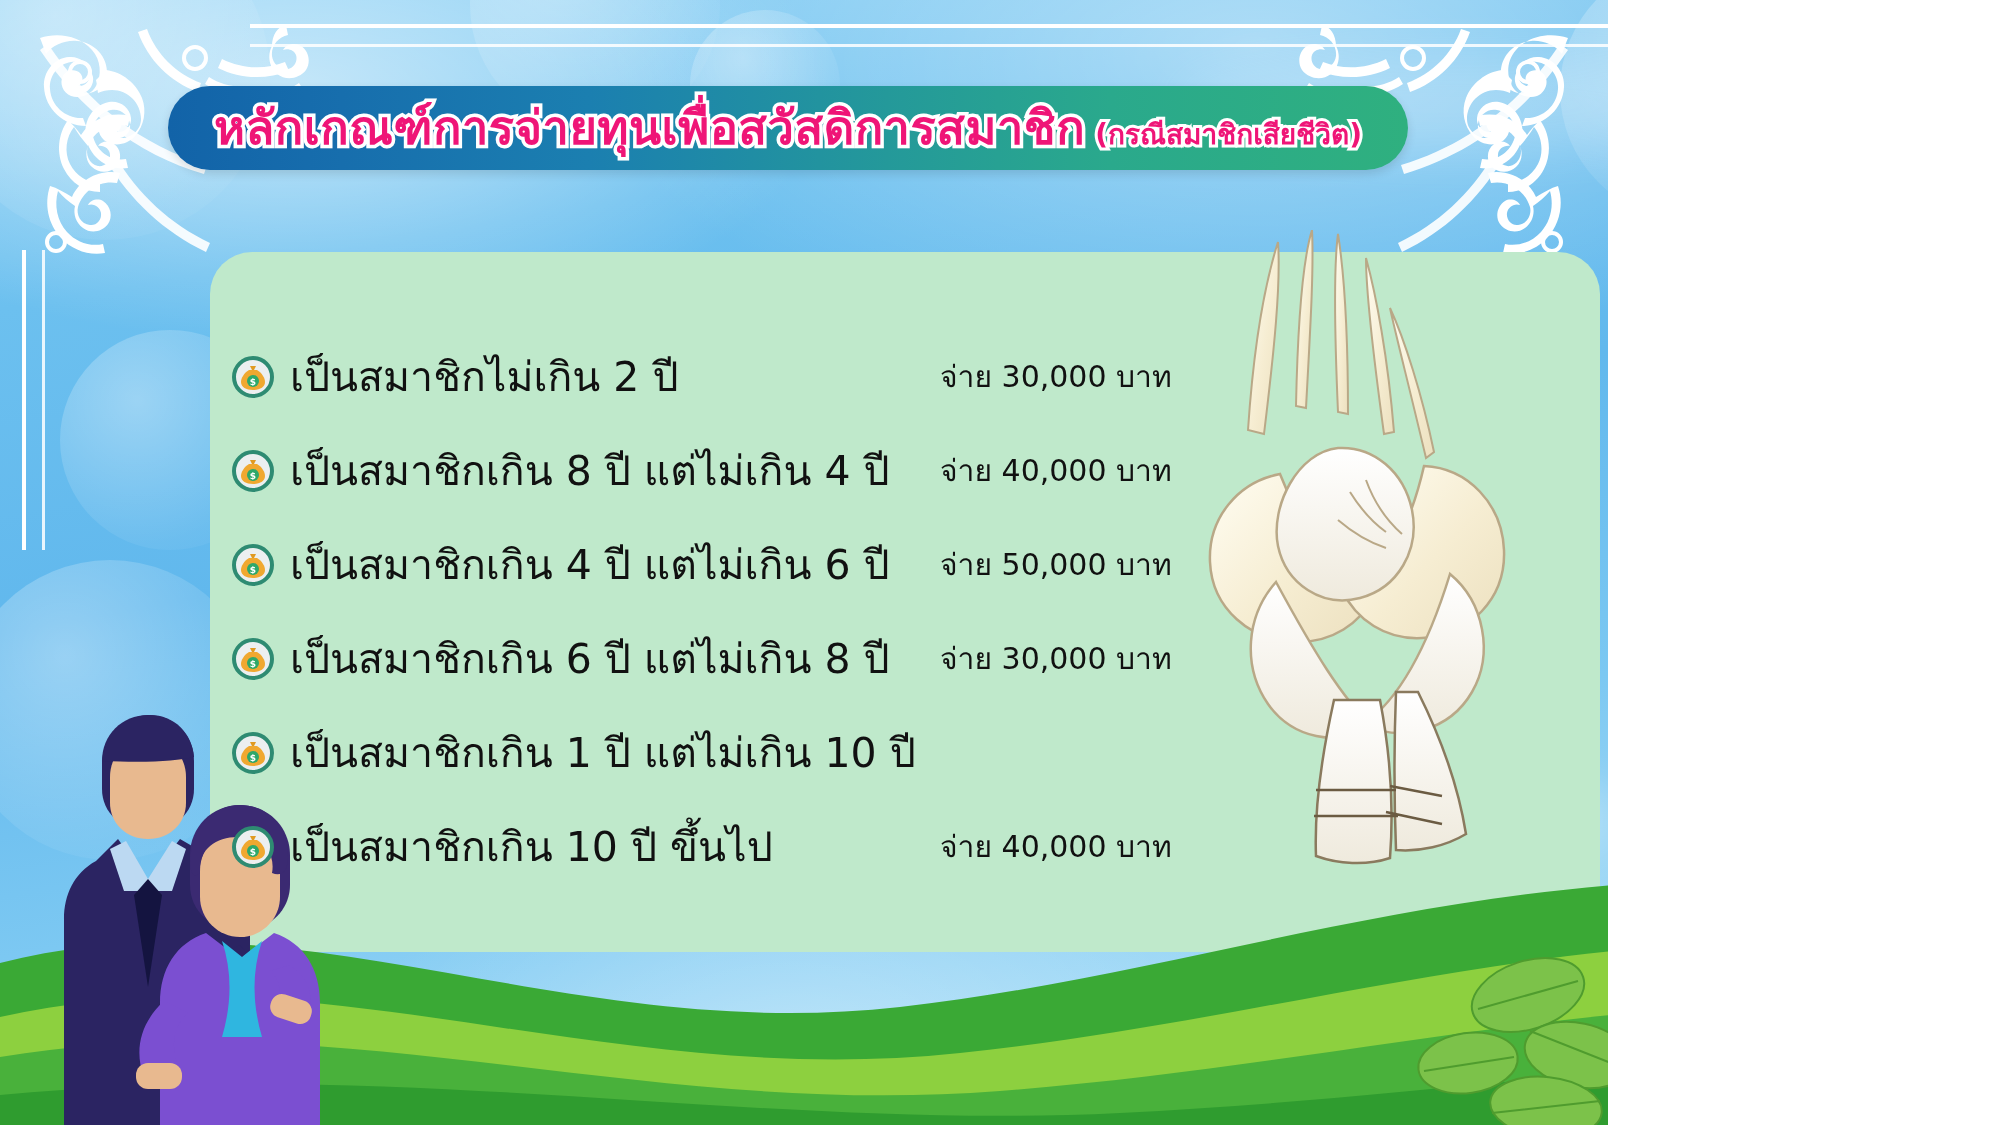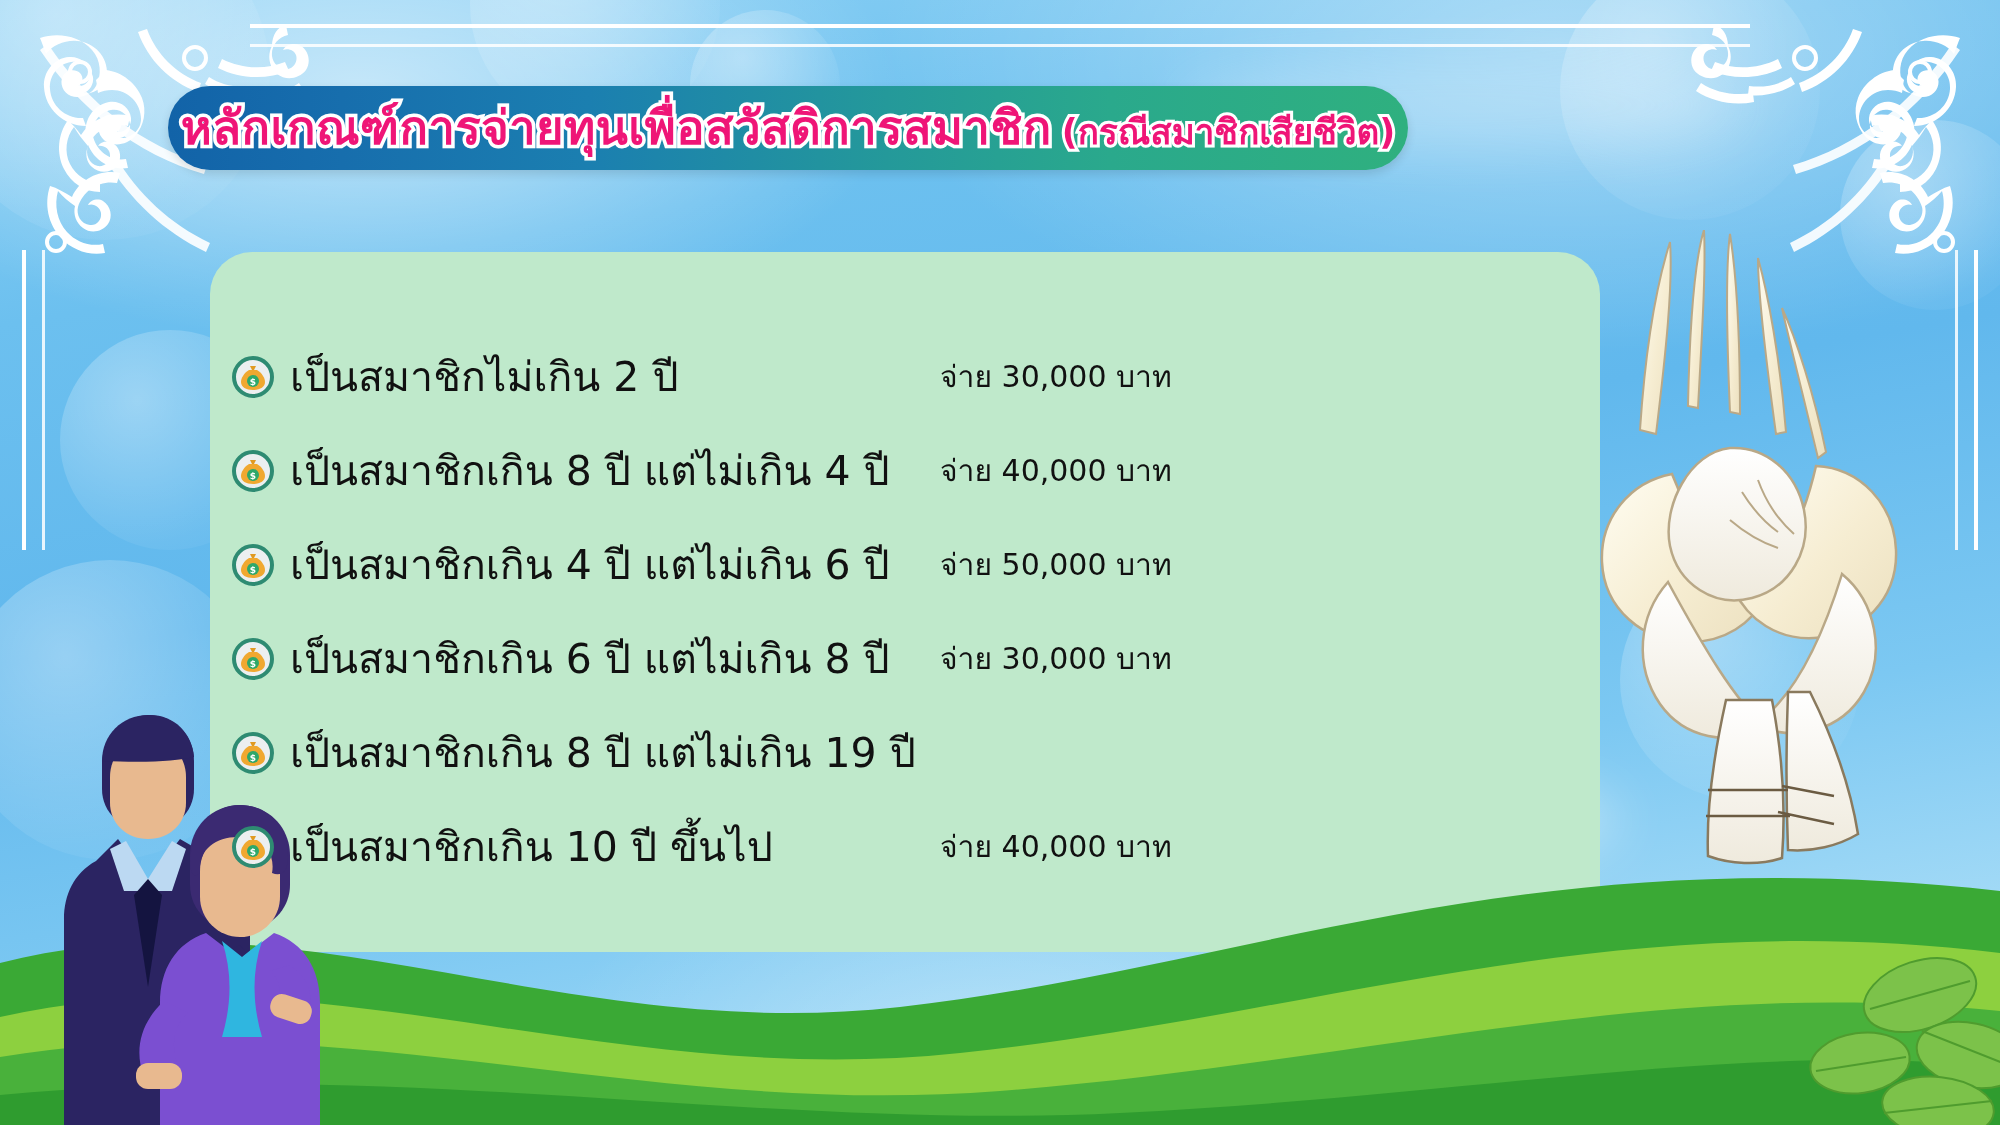--- a/index.html
+++ b/index.html
@@ -1,18 +1,18 @@
 <!DOCTYPE html>
 <html><head>
 <meta charset="utf-8">
 <style>
   html,body{margin:0;padding:0;}
   body{width:2000px;height:1125px;overflow:hidden;font-family:"DejaVu Sans","Liberation Sans",sans-serif;}
 
-  #stage{position:relative;width:2000px;height:1125px;overflow:hidden;background:#ef4444;}
+  #stage{position:relative;width:1608px;height:1125px;overflow:hidden;background:#ef4444;}
 
   
   .sky{position:absolute;inset:0;
     background:
       radial-gradient(ellipse 900px 420px at 18% 8%, rgba(255,255,255,.55), rgba(255,255,255,0) 60%),
       radial-gradient(ellipse 1100px 500px at 78% 4%, rgba(255,255,255,.42), rgba(255,255,255,0) 62%),
       radial-gradient(ellipse 700px 380px at 50% 95%, rgba(255,255,255,.30), rgba(255,255,255,0) 65%),
       linear-gradient(170deg,#8fd2f5 0%,#6cc0ef 22%,#61b8ed 45%,#7cc8f2 68%,#a9ddf7 88%,#cdeafb 100%);
   }
   .bokeh{position:absolute;border-radius:50%;background:rgba(255,255,255,.16);pointer-events:none;}
@@ -29,21 +29,21 @@
   .title-banner{position:absolute;left:168px;top:86px;width:1240px;height:84px;
     border-radius:42px;
     background:linear-gradient(90deg,#1263a8 0%,#176ead 14%,#1b7fb0 34%,#24999a 58%,#2aa98c 76%,#2fb07f 100%);
     box-shadow:0 4px 10px rgba(0,0,0,.12);
     display:flex;align-items:center;justify-content:center;}
   .title-text{white-space:nowrap;line-height:1;display:flex;align-items:baseline;gap:10px;
     transform:translateY(-1px);}
   .t-main{font-size:47px;font-weight:bold;color:#ef1577;
      -webkit-text-stroke:7px #ffffff;paint-order:stroke fill;
      letter-spacing:.5px;}
-  .t-sub{font-size:35px;font-weight:bold;color:#ef1577;
+  .t-sub{font-size:28px;font-weight:bold;color:#ef1577;
      -webkit-text-stroke:6px #ffffff;paint-order:stroke fill;}
 
   
   .panel{position:absolute;left:210px;top:252px;width:1390px;height:700px;
     background:#bfe9cb;border-radius:42px;}
 
   .rows{position:absolute;left:232px;top:330px;width:1340px;}
   .row{position:relative;height:94px;display:flex;align-items:center;}
   .bag{width:42px;height:42px;flex:0 0 42px;margin-right:16px;position:relative;}
   .bag svg{display:block;width:42px;height:42px;}
@@ -305,21 +305,21 @@
     <div class="row">
       <span class="bag">
         <svg viewBox="0 0 42 42">
             <circle cx="21" cy="21" r="19" fill="#eceff0" stroke="#2e8b72" stroke-width="4"></circle>
             <path d="M18 10h6l-2 4h-2z" fill="#e09a22"></path>
             <path d="M17 14h8c5 3 8 8 8 12 0 5-5 8-12 8s-12-3-12-8c0-4 3-9 8-12z" fill="#f0a830"></path>
             <circle cx="21" cy="25" r="6" fill="#2fa86a"></circle>
             <text x="21" y="29" font-size="9" font-weight="bold" fill="#fff" text-anchor="middle" font-family="DejaVu Sans">$</text>
           </svg>
       </span>
-      <span class="row-desc">เป็นสมาชิกเกิน 8 ปี แต่ไม่เกิน 19 ปี</span>
+      <span class="row-desc">เป็นสมาชิกเกิน 1 ปี แต่ไม่เกิน 10 ปี</span>
     </div>
 
     <div class="row">
       <span class="bag">
         <svg viewBox="0 0 42 42">
             <circle cx="21" cy="21" r="19" fill="#eceff0" stroke="#2e8b72" stroke-width="4"></circle>
             <path d="M18 10h6l-2 4h-2z" fill="#e09a22"></path>
             <path d="M17 14h8c5 3 8 8 8 12 0 5-5 8-12 8s-12-3-12-8c0-4 3-9 8-12z" fill="#f0a830"></path>
             <circle cx="21" cy="25" r="6" fill="#2fa86a"></circle>
             <text x="21" y="29" font-size="9" font-weight="bold" fill="#fff" text-anchor="middle" font-family="DejaVu Sans">$</text>

